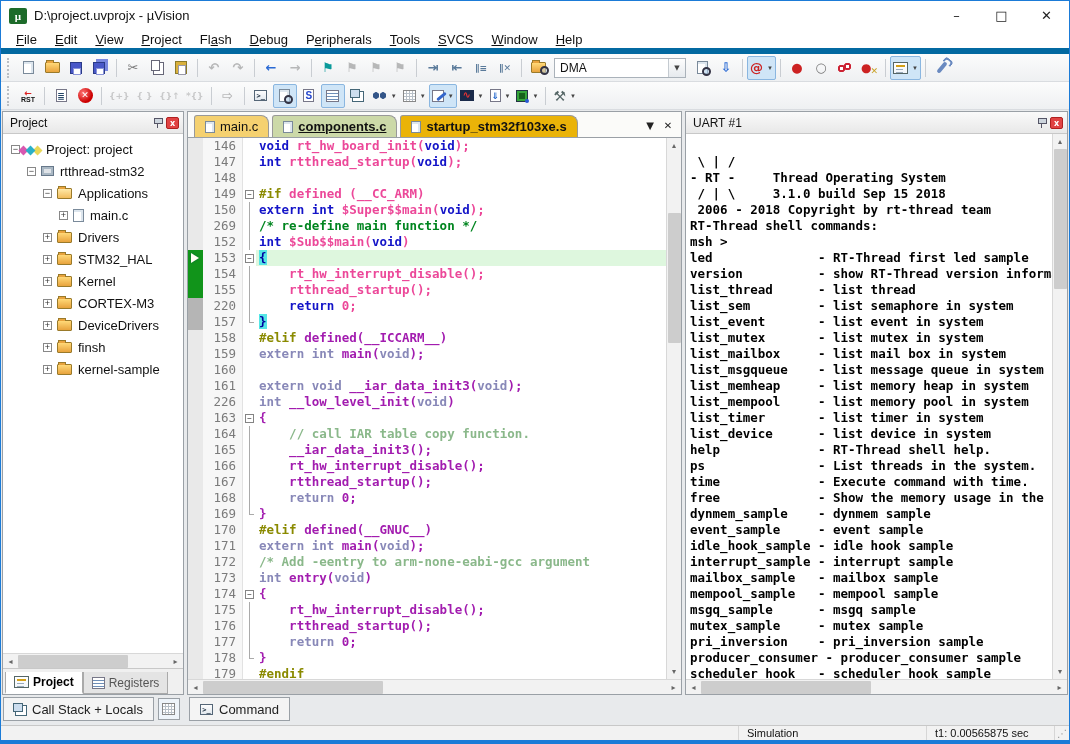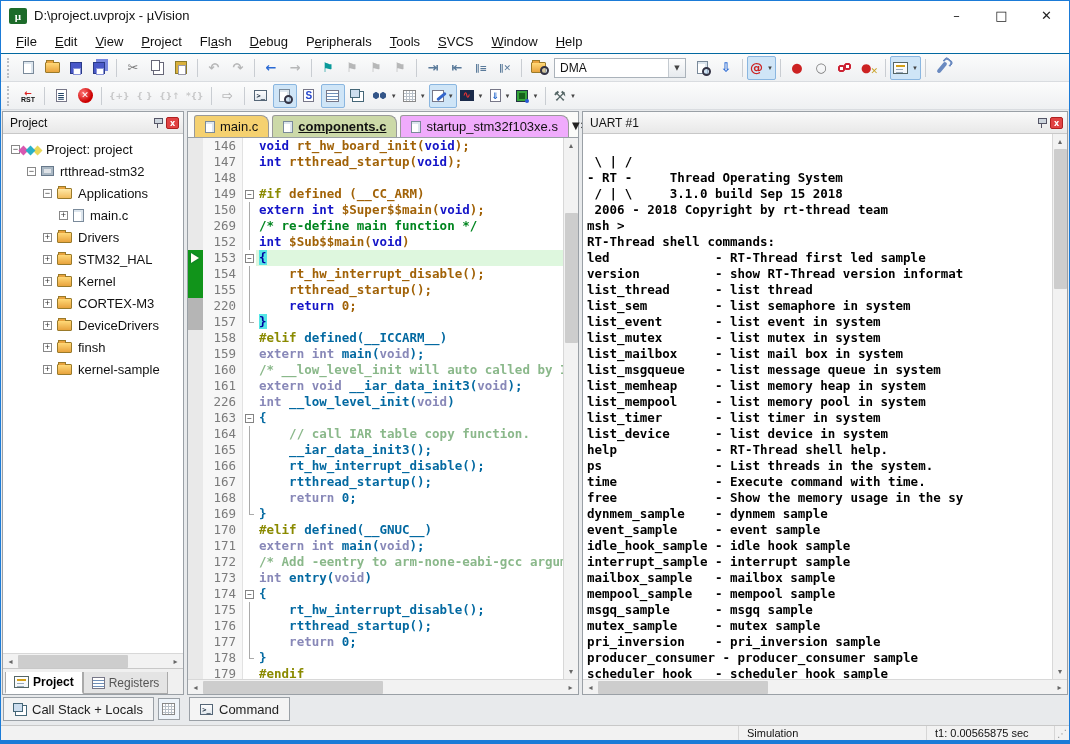--- a/index.html
+++ b/index.html
@@ -4,21 +4,21 @@
 <style>
   html,body{margin:0;padding:0;background:#9aa5b1;font-family:"Liberation Sans",sans-serif;}
   *{box-sizing:border-box;}
   .win{width:1070px;height:744px;background:#f0f0f0;border:1px solid #1b7bd7;display:flex;flex-direction:column;overflow:hidden;}
   
   .titlebar{height:29px;background:#fff;display:flex;align-items:center;padding-left:8px;flex:none;}
   .appicon{width:18px;height:16px;background:#1d6b2a;border-radius:2px;color:#fff;font:bold 11px/16px "Liberation Serif",serif;text-align:center;margin-right:7px;}
   .title-text{font-size:13px;color:#111;flex:1;}
   .wctl{width:45px;height:29px;text-align:center;font:13px/29px "DejaVu Sans",sans-serif;color:#222;}
   
-  .menubar{height:24px;background:#fff;border-bottom:1px solid #0369a1;display:flex;align-items:center;padding-left:6px;flex:none;}
+  .menubar{height:24px;background:#fff;border-bottom:6px solid #0369a1;display:flex;align-items:center;padding-left:6px;flex:none;}
   .menu-item{padding:3px 9px;font-size:13px;color:#111;}
   .menu-item u{text-decoration:underline;}
   
   .toolbar{height:28px;background:linear-gradient(#fcfcfc,#eef0f2);border-bottom:1px solid #d9dce0;display:flex;align-items:center;padding-left:4px;flex:none;}
   .tb-grip{width:5px;height:20px;border-left:2px dotted #b9bec4;margin:0 4px 0 2px;}
   .tbtn{min-width:24px;height:24px;display:flex;align-items:center;justify-content:center;gap:2px;border:1px solid transparent;border-radius:2px;padding:0 2px;}
   .tbtn.active{background:#cfe5f7;border-color:#8ab6e0;}
   .tbtn.disabled{opacity:.35;filter:grayscale(.8);}
   .sep{width:1px;height:18px;background:#c9cdd2;margin:0 4px;}
   .caret{font-size:6px;color:#444;margin-left:2px;}
@@ -87,44 +87,44 @@
   .sbtn{width:15px;height:15px;font:8px/15px "DejaVu Sans",sans-serif;text-align:center;color:#666;flex:none;}
   .hthumb{height:13px;background:#cdcdcd;border-radius:1px;}
   .vthumb{width:13px;background:#cdcdcd;border-radius:1px;}
   .ptabs{height:26px;background:#f0f0f0;display:flex;align-items:flex-end;padding-left:2px;border-top:1px solid #c8c8c8;flex:none;}
   .ptab{height:22px;display:flex;align-items:center;gap:4px;padding:0 8px;font-size:12px;color:#555;border:1px solid #aaa;border-top:none;background:#e4e4e4;}
   .ptab.active{background:#fff;color:#000;font-weight:bold;border-bottom:2px solid #fff;}
   
   .edit{flex:1;margin:1px 2px 0 3px;min-width:0;}
   .etabbar{height:26px;background:#fbfbf9;display:flex;align-items:flex-end;padding:2px 4px 0 6px;border-bottom:1px solid #9aa0a6;flex:none;}
   .etab{height:22px;padding:0 10px;display:flex;align-items:center;gap:5px;border:1px solid #999;border-bottom:none;border-radius:3px 8px 0 0;margin-right:3px;font-size:13px;color:#111;}
-  .t-yellow{background:#f5d170;} .t-green{background:#ccd9a8;} .t-pink{background:#f0abfc;}
+  .t-yellow{background:#f5d170;} .t-green{background:#ccd9a8;} .t-pink{background:#eab308;font-weight:bold;}
   .etab.active .lbl{font-weight:bold;text-decoration:underline;}
   .etab .ic-page{width:10px;height:12px;}
   .etabbar .sp{flex:1;}
   .ebtn{width:18px;height:18px;font:10px/18px "DejaVu Sans",sans-serif;text-align:center;color:#222;margin-bottom:2px;}
   .ebody{flex:1;display:flex;min-height:0;}
   .codewrap{flex:1;overflow:hidden;background:#fff;min-width:0;}
   .cl{height:16px;display:flex;white-space:pre;font:bold 12.5px/16px "DejaVu Sans Mono",monospace;}
   .gut{width:15px;flex:none;background:#e9e9e9;position:relative;}
   .g-g{background:#11941a;} .g-y{background:#b5b5b5;}
   .g-a{background:#11941a;}
   .g-a::after{content:'';position:absolute;left:3px;top:3px;border-left:8px solid #fffef2;border-top:5px solid transparent;border-bottom:5px solid transparent;filter:drop-shadow(0 0 1px #063);}
   .lno{width:40px;flex:none;text-align:right;padding-right:6px;color:#7b7b7b;background:#f7f7f7;border-right:1px solid #e2e2e2;font-weight:normal;}
   .fold{width:13px;flex:none;position:relative;display:flex;align-items:center;justify-content:center;}
   .f-m{width:9px;height:9px;border:1px solid #848484;background:#fff;font:8px/7px "Liberation Sans",sans-serif;text-align:center;color:#222;z-index:1;}
   .f-v{position:absolute;left:6px;top:0;bottom:0;width:1px;background:#aaa;}
   .f-e{position:absolute;left:6px;top:0;height:9px;width:5px;border-left:1px solid #aaa;border-bottom:1px solid #aaa;}
   .code{flex:1;padding-left:3px;overflow:hidden;}
   .hl .code{background:#def7de;}
-  .tk-k{color:#1414c8;} .tk-n{color:#a16207;} .tk-c{color:#00851f;} .tk-pp{color:#8a8a00;}
-  .tk-gk{color:#8888b8;} .tk-gn{color:#0369a1;} .tk-gc{color:#8ab88a;}
+  .tk-k{color:#1414c8;} .tk-n{color:#ec4899;} .tk-c{color:#00851f;} .tk-pp{color:#8a8a00;}
+  .tk-gk{color:#8888b8;} .tk-gn{color:#a21caf;} .tk-gc{color:#8ab88a;}
   .tk-bm{background:#55e6e6;color:#0000a0;}
   
-  .uart{width:486px;flex:none;margin:1px 1px 0 1px;}
+  .uart{width:383px;flex:none;margin:1px 1px 0 1px;}
   .uwrap{flex:1;display:flex;min-height:0;}
   .ubody{flex:1;overflow:hidden;background:#fff;padding:4px 0 0 4px;min-width:0;}
   .uline{height:16px;white-space:pre;font:bold 12.5px/16px "DejaVu Sans Mono",monospace;color:#000;}
   
   .docks{height:30px;background:#e8eaec;display:flex;align-items:flex-start;padding-top:2px;flex:none;}
   .dockpane{display:flex;align-items:center;}
   .dtab{height:24px;display:flex;align-items:center;gap:6px;padding:0 10px;font-size:13px;color:#222;background:#f4f4f4;border:1px solid #9aa0a6;}
   .dbtn{width:22px;height:22px;display:flex;align-items:center;justify-content:center;border:1px solid #9aa0a6;background:#eef4fa;margin-left:4px;}
   
   .status{height:15px;background:#f2f2f2;border-top:1px solid #c8c8c8;display:flex;align-items:center;font-size:11px;color:#111;flex:none;}
@@ -452,21 +452,21 @@
             <div class="cl"><span class="gut"></span><span class="lno">150</span><span class="fold"><span class="f-v"></span></span><span class="code"><span class="tk-k">extern</span><span class="tk-n"> </span><span class="tk-k">int</span><span class="tk-n"> $Super$$main(</span><span class="tk-k">void</span><span class="tk-n">);</span></span></div>
             <div class="cl"><span class="gut"></span><span class="lno">269</span><span class="fold"><span class="f-v"></span></span><span class="code"><span class="tk-c">/* re-define main function */</span></span></div>
             <div class="cl"><span class="gut"></span><span class="lno">152</span><span class="fold"><span class="f-v"></span></span><span class="code"><span class="tk-k">int</span><span class="tk-n"> $Sub$$main(</span><span class="tk-k">void</span><span class="tk-n">)</span></span></div>
             <div class="cl hl"><span class="gut g-a"></span><span class="lno">153</span><span class="fold"><span class="f-m">−</span></span><span class="code"><span class="tk-bm">{</span></span></div>
             <div class="cl"><span class="gut g-g"></span><span class="lno">154</span><span class="fold"><span class="f-v"></span></span><span class="code"><span class="tk-n">    rt_hw_interrupt_disable();</span></span></div>
             <div class="cl"><span class="gut g-g"></span><span class="lno">155</span><span class="fold"><span class="f-v"></span></span><span class="code"><span class="tk-n">    rtthread_startup();</span></span></div>
             <div class="cl"><span class="gut g-y"></span><span class="lno">220</span><span class="fold"><span class="f-v"></span></span><span class="code"><span class="tk-n">    </span><span class="tk-k">return</span><span class="tk-n"> 0;</span></span></div>
             <div class="cl"><span class="gut g-y"></span><span class="lno">157</span><span class="fold"><span class="f-e"></span></span><span class="code"><span class="tk-bm">}</span></span></div>
             <div class="cl"><span class="gut"></span><span class="lno">158</span><span class="fold"></span><span class="code"><span class="tk-pp">#elif</span><span class="tk-gn"> defined(__ICCARM__)</span></span></div>
             <div class="cl"><span class="gut"></span><span class="lno">159</span><span class="fold"></span><span class="code"><span class="tk-gk">extern</span><span class="tk-gn"> </span><span class="tk-gk">int</span><span class="tk-gn"> main(</span><span class="tk-gk">void</span><span class="tk-gn">);</span></span></div>
-            <div class="cl"><span class="gut"></span><span class="lno">160</span><span class="fold"></span><span class="code"><span class="tk-gc">/* __low_level_init will auto called by IAR c</span></span></div>
+            <div class="cl"><span class="gut"></span><span class="lno">160</span><span class="fold"></span></div>
             <div class="cl"><span class="gut"></span><span class="lno">161</span><span class="fold"></span><span class="code"><span class="tk-gk">extern</span><span class="tk-gn"> </span><span class="tk-gk">void</span><span class="tk-gn"> __iar_data_init3(</span><span class="tk-gk">void</span><span class="tk-gn">);</span></span></div>
             <div class="cl"><span class="gut"></span><span class="lno">226</span><span class="fold"></span><span class="code"><span class="tk-gk">int</span><span class="tk-gn"> __low_level_init(</span><span class="tk-gk">void</span><span class="tk-gn">)</span></span></div>
             <div class="cl"><span class="gut"></span><span class="lno">163</span><span class="fold"><span class="f-m">−</span></span><span class="code"><span class="tk-gn">{</span></span></div>
             <div class="cl"><span class="gut"></span><span class="lno">164</span><span class="fold"><span class="f-v"></span></span><span class="code"><span class="tk-gc">    // call IAR table copy function.</span></span></div>
             <div class="cl"><span class="gut"></span><span class="lno">165</span><span class="fold"><span class="f-v"></span></span><span class="code"><span class="tk-gn">    __iar_data_init3();</span></span></div>
             <div class="cl"><span class="gut"></span><span class="lno">166</span><span class="fold"><span class="f-v"></span></span><span class="code"><span class="tk-gn">    rt_hw_interrupt_disable();</span></span></div>
             <div class="cl"><span class="gut"></span><span class="lno">167</span><span class="fold"><span class="f-v"></span></span><span class="code"><span class="tk-gn">    rtthread_startup();</span></span></div>
             <div class="cl"><span class="gut"></span><span class="lno">168</span><span class="fold"><span class="f-v"></span></span><span class="code"><span class="tk-gn">    </span><span class="tk-gk">return</span><span class="tk-gn"> 0;</span></span></div>
             <div class="cl"><span class="gut"></span><span class="lno">169</span><span class="fold"><span class="f-e"></span></span><span class="code"><span class="tk-gn">}</span></span></div>
             <div class="cl"><span class="gut"></span><span class="lno">170</span><span class="fold"></span><span class="code"><span class="tk-pp">#elif</span><span class="tk-gn"> defined(__GNUC__)</span></span></div>
@@ -503,22 +503,22 @@
         <span class="pin"></span>
         <span class="closebox" style="margin-left:4px;">x</span>
       </div>
       <div class="uwrap">
         <div class="ubody" id="uartbody">
             <div class="uline"></div>
             <div class="uline"> \ | /</div>
             <div class="uline">- RT -     Thread Operating System</div>
             <div class="uline"> / | \     3.1.0 build Sep 15 2018</div>
             <div class="uline"> 2006 - 2018 Copyright by rt-thread team</div>
+            <div class="uline">RT-Thread shell commands:</div>
             <div class="uline">msh &gt;</div>
-            <div class="uline">RT-Thread shell commands:</div>
             <div class="uline">led              - RT-Thread first led sample</div>
             <div class="uline">version          - show RT-Thread version informat</div>
             <div class="uline">list_thread      - list thread</div>
             <div class="uline">list_sem         - list semaphore in system</div>
             <div class="uline">list_event       - list event in system</div>
             <div class="uline">list_mutex       - list mutex in system</div>
             <div class="uline">list_mailbox     - list mail box in system</div>
             <div class="uline">list_msgqueue    - list message queue in system</div>
             <div class="uline">list_memheap     - list memory heap in system</div>
             <div class="uline">list_mempool     - list memory pool in system</div>

